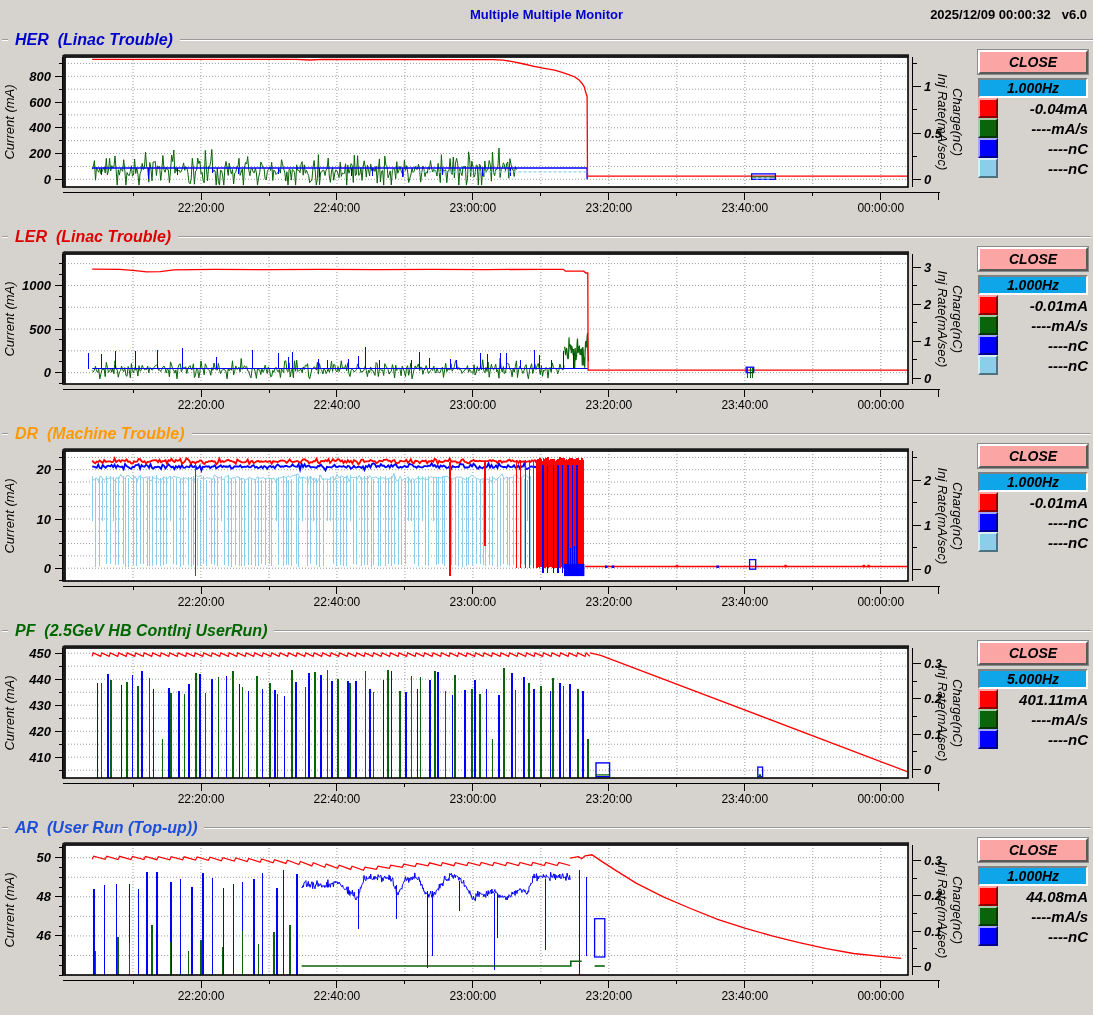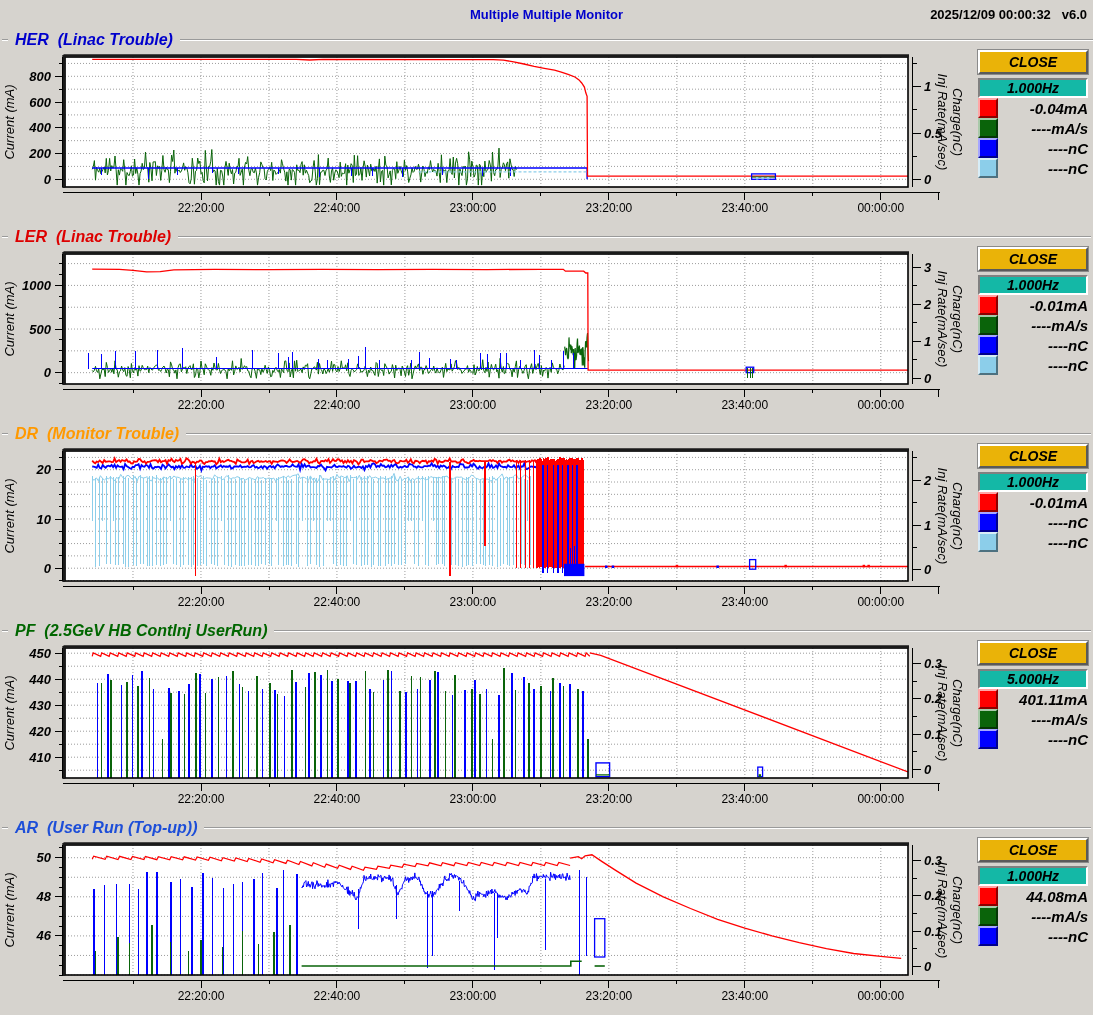--- a/index.html
+++ b/index.html
@@ -6,24 +6,24 @@
   body{width:1093px;height:1015px;overflow:hidden;background:#d6d3ce;font-family:"Liberation Sans",sans-serif}
   .app{position:relative;width:1093px;height:1015px;background:#d6d3ce}
   .header{position:absolute;top:0;left:0;width:100%;height:30px}
   .header-title{position:absolute;top:7px;left:0;right:0;text-align:center;color:#0000cc;font-weight:bold;font-size:13px}
   .header-right{position:absolute;top:7px;right:6px;font-weight:bold;font-size:13px;color:#000;white-space:pre}
   .panel{position:absolute;left:0;width:1093px;height:197px}
   .panel-rule{position:absolute;top:9px;left:2px;right:2px;height:0;border-top:1px solid #9a9a9a;border-bottom:1px solid #ffffff}
   .panel-title{position:absolute;top:0;left:8px;background:#d6d3ce;padding:0 7px;font-style:italic;font-weight:bold;font-size:16px;line-height:19px;white-space:pre;z-index:2}
   svg.chart{position:absolute;left:0;top:18px}
   .legendcol{position:absolute;left:978px;top:0;width:110px;height:197px}
-  .closebtn{display:block;width:110px;height:24px;margin-top:20px;background:#eab308;
+  .closebtn{display:block;width:110px;height:24px;margin-top:20px;background:#fca5a5;
     border:2px solid;border-color:#ffffff #5a5a5a #5a5a5a #ffffff;box-shadow:0 0 0 1px #8a8a8a;
     font:italic 700 14px "Liberation Sans",sans-serif;text-align:center;padding:0;box-sizing:border-box;cursor:pointer}
-  .ratefield{width:110px;height:20px;margin-top:4px;background:#14b8a6;box-sizing:border-box;
+  .ratefield{width:110px;height:20px;margin-top:4px;background:#0ea5e9;box-sizing:border-box;
     border:2px solid;border-color:#808080 #ffffff #ffffff #808080;
     font:italic 700 14px "Liberation Sans",sans-serif;text-align:center;line-height:16px}
   .lrow{display:flex;align-items:center;height:20px;margin-top:0}
   .swatch{width:20px;height:20px;box-sizing:border-box;border:2px solid;
     border-color:rgba(255,255,255,.65) rgba(0,0,0,.45) rgba(0,0,0,.45) rgba(255,255,255,.65);flex:0 0 auto}
   .lval{flex:1;text-align:right;font:italic 700 15px "Liberation Sans",sans-serif;color:#000;white-space:pre}
   .yt{font:italic 700 13px "Liberation Sans",sans-serif;fill:#000}
   .xt{font:400 12px "Liberation Sans",sans-serif;fill:#000}
   .at{font:italic 400 13px "Liberation Sans",sans-serif;fill:#000}
 </style>
@@ -338,21 +338,21 @@
             <div class="lrow">
               <span class="swatch" style="background: rgb(140, 206, 234);"></span>
               <span class="lval">----nC</span>
             </div>
           </div>
     </div>
   </section>
 
   <section class="panel" style="top: 424px;">
     <div class="panel-rule"></div>
-    <span class="panel-title" style="color: rgb(255, 153, 0);">DR  (Monitor Trouble)</span>
+    <span class="panel-title" style="color: rgb(255, 153, 0);">DR  (Machine Trouble)</span>
     <svg class="chart" width="975" height="179" viewBox="0 0 975 179">
           <rect x="65" y="9" width="843" height="130" fill="#ffffff"></rect>
           <g stroke="#9c9c9c" stroke-width="1" stroke-dasharray="1,2" fill="none">
             <line x1="132.98387096774195" y1="9" x2="132.98387096774195" y2="139"></line>
             <line x1="200.96774193548387" y1="9" x2="200.96774193548387" y2="139"></line>
             <line x1="268.95161290322585" y1="9" x2="268.95161290322585" y2="139"></line>
             <line x1="336.93548387096774" y1="9" x2="336.93548387096774" y2="139"></line>
             <line x1="404.91935483870964" y1="9" x2="404.91935483870964" y2="139"></line>
             <line x1="472.90322580645164" y1="9" x2="472.90322580645164" y2="139"></line>
             <line x1="540.8870967741937" y1="9" x2="540.8870967741937" y2="139"></line>

